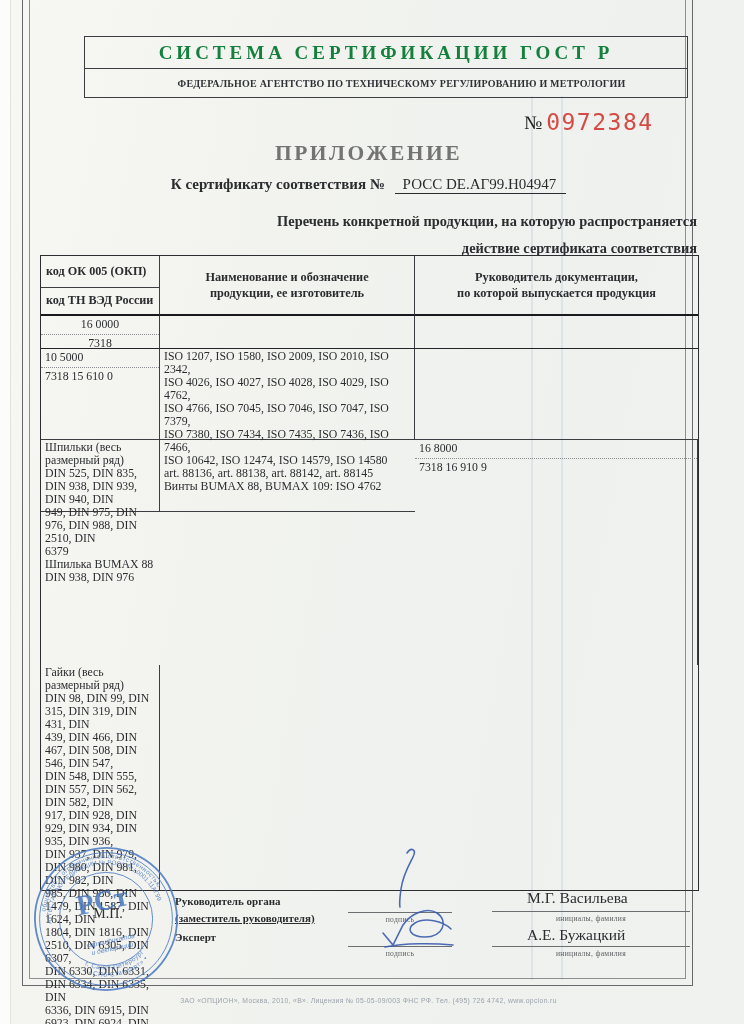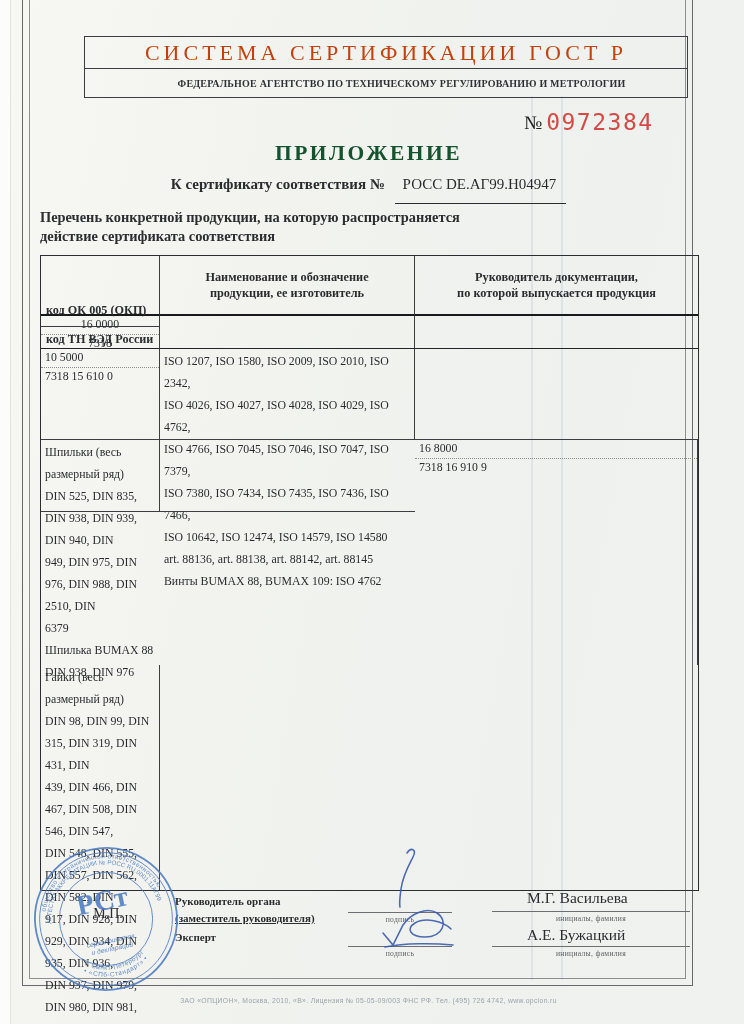--- a/index.html
+++ b/index.html
@@ -14,53 +14,53 @@
   
   .frame-outer{position:absolute;left:22px;top:-8px;width:669px;height:992px;border:1.4px solid #67686b;}
   .frame-inner{position:absolute;left:29px;top:-8px;width:655px;height:985px;border:1px solid #8e8f91;}
   
   .sec-line{position:absolute;top:96px;height:884px;width:2px;background:rgba(110,150,190,.14);}
   .sec-a{left:531px;} .sec-b{left:561px;}
 
   
   .hdr-box{position:absolute;left:84px;top:36px;width:602px;height:60px;border:1.6px solid #3d3e44;}
   .hdr-row1{height:31px;border-bottom:1.4px solid #3d3e44;display:flex;align-items:center;justify-content:center;
-    font-weight:normal;font-size:22px;letter-spacing:4px;color:#c2410c;}
+    font-weight:bold;font-size:19px;letter-spacing:4px;color:#15803d;}
   .hdr-row2{height:28px;display:flex;align-items:center;justify-content:center;
     font-weight:bold;font-size:10px;letter-spacing:.2px;color:#303136;margin-left:31px;}
 
   .serial{position:absolute;left:524px;top:109px;white-space:nowrap;}
   .serial .no{font-size:19px;color:#222;}
   .serial .digits{font-family:"DejaVu Sans Mono",monospace;font-size:23px;letter-spacing:1.5px;color:#d54a44;vertical-align:-1px;}
 
   .title{position:absolute;left:40px;top:141px;width:657px;text-align:center;
-    font-size:21.5px;font-weight:bold;letter-spacing:2.5px;color:#14532d;}
+    font-size:21.5px;font-weight:bold;letter-spacing:2.5px;color:#737373;}
 
   .cert-line{position:absolute;left:40px;top:176px;width:657px;text-align:center;font-weight:bold;font-size:15px;}
-  .cert-line .num{font-weight:normal;border-bottom:1px solid #2b2c30;padding:0 10px 11px 8px;margin-left:6px;}
-
-  .desc{position:absolute;left:40px;top:208px;width:657px;text-align:left;
-    font-weight:bold;font-size:14.4px;line-height:19px;color:#2c2d31;white-space:pre-line;}
+  .cert-line .num{font-weight:normal;border-bottom:1px solid #2b2c30;padding:0 10px 1px 8px;margin-left:6px;}
+
+  .desc{position:absolute;left:40px;top:208px;width:657px;text-align:right;
+    font-weight:bold;font-size:14.4px;line-height:27px;color:#2c2d31;white-space:pre-line;}
 
   
   .tbl{position:absolute;left:40px;top:255px;width:657px;border:1.6px solid #2c2d31;
     display:grid;grid-template-columns:119px 255px 283px;background:rgba(255,255,255,.0);}
   .c{border-right:1px solid #3c3d41;border-bottom:1px solid #3c3d41;box-sizing:border-box;overflow:visible;}
   .c.last{border-right:none;}
   .c.bot{border-bottom:none;}
   .hcell{border-bottom:2.6px solid #18191c;}
-  .h-split{display:flex;flex-direction:column;height:100%;margin-top:39px;}
+  .h-split{display:flex;flex-direction:column;height:100%;}
   .h-split .t{height:31px;border-bottom:1px solid #3c3d41;display:flex;align-items:center;padding:0 5px;
     font-weight:bold;font-size:12.2px;}
   .h-split .b{flex:1;display:flex;align-items:flex-end;padding:0 5px 6px;font-weight:bold;font-size:12.2px;}
   .h-center{display:flex;align-items:center;justify-content:center;text-align:center;
     font-weight:bold;font-size:12.3px;line-height:16px;white-space:pre-line;}
   .code-top{border-bottom:1px dotted #8a8b8e;padding:1px 4px 2px;font-size:11.8px;}
   .code-bot{padding:1px 4px;font-size:11.8px;}
-  .name-cell{padding:1px 4px 0;font-size:11.8px;line-height:22px;white-space:pre-line;}
+  .name-cell{padding:1px 4px 0;font-size:11.8px;line-height:13px;white-space:pre-line;}
   .row1b{border-bottom:1.6px solid #232428;}
 
   
   .sig-label{position:absolute;font-weight:bold;font-size:11px;color:#2b2c30;}
   .sig-label .u{text-decoration:underline;}
   .rule{position:absolute;border-bottom:1px solid #6d6e71;}
   .tiny{position:absolute;font-size:7.6px;color:#5c5d60;letter-spacing:.3px;text-align:center;}
   .person{position:absolute;font-size:15.5px;color:#2b2c30;white-space:nowrap;margin-left:22px;}
   .mp{position:absolute;left:86px;top:906px;width:44px;text-align:center;font-size:14px;color:#2e2e33;}
 

